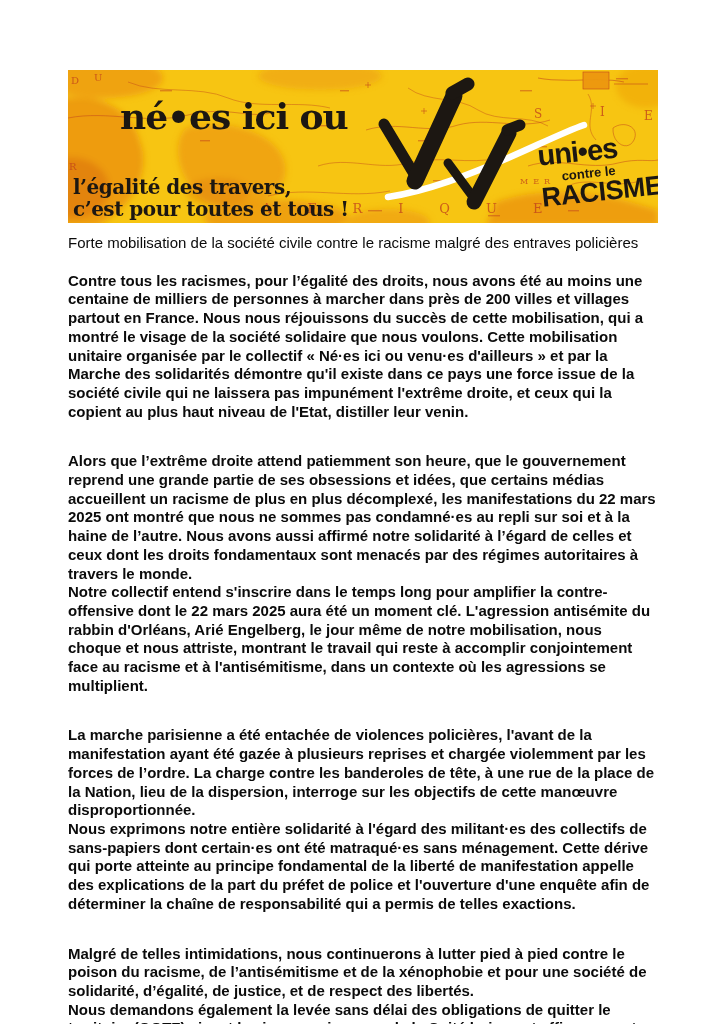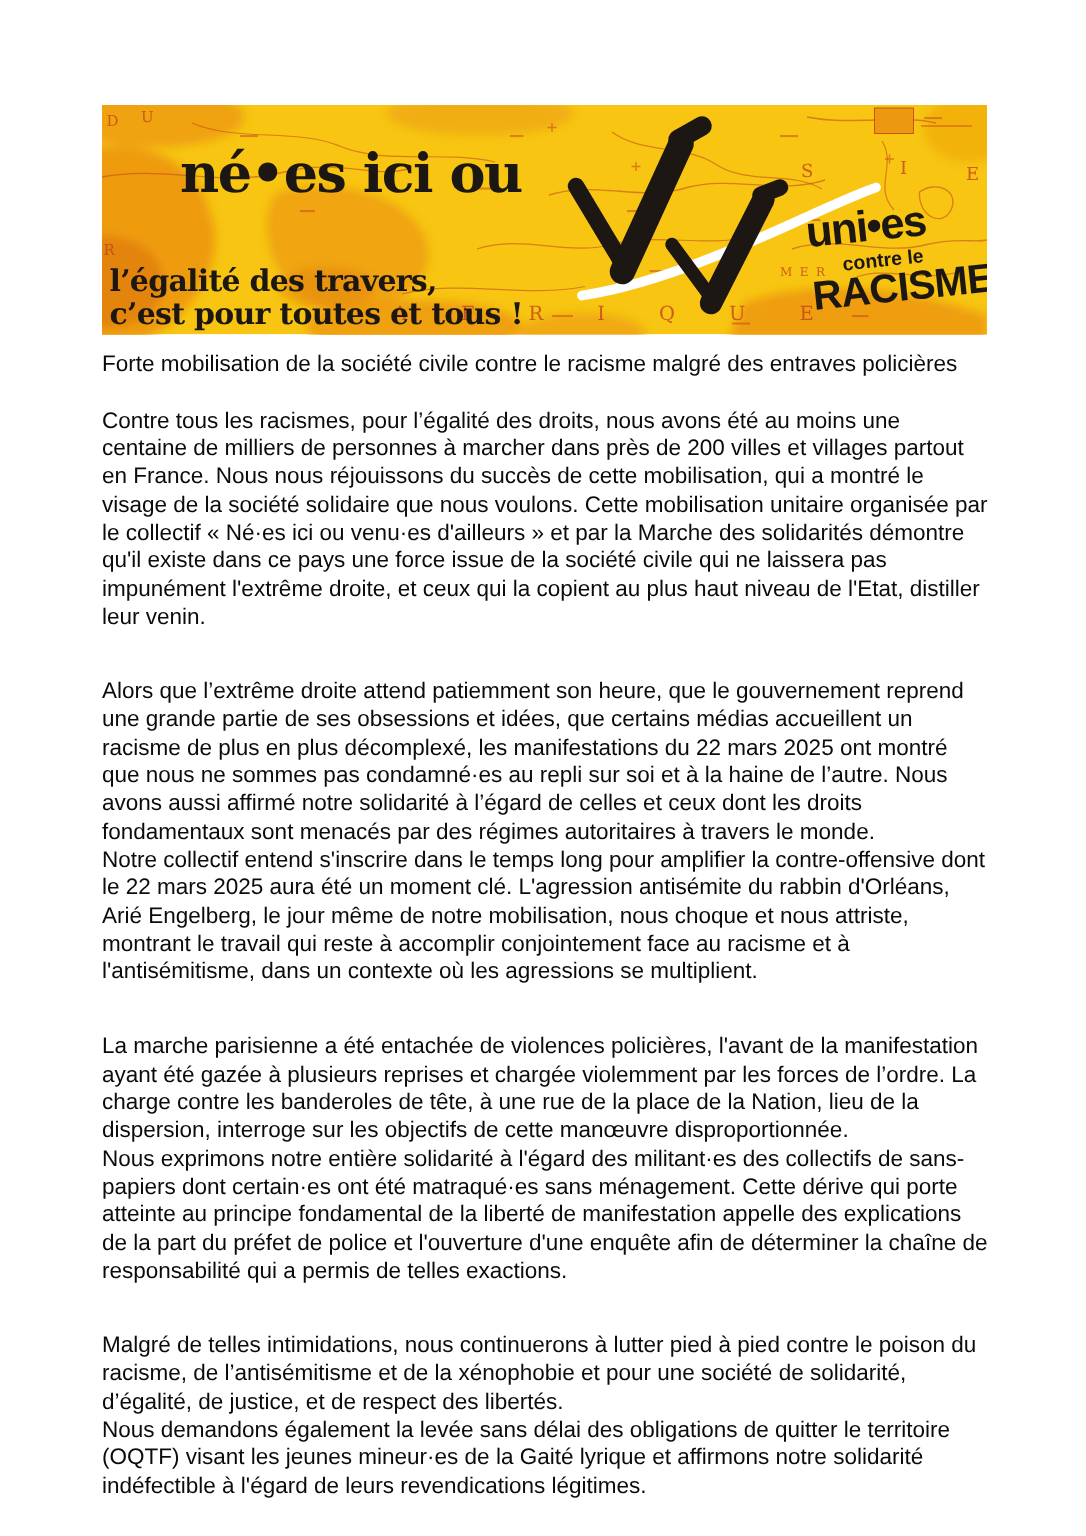--- a/index.html
+++ b/index.html
@@ -28,21 +28,21 @@
         transform:rotate(-6deg);transform-origin:left top;
         font-family:"Liberation Sans",sans-serif;font-weight:900;line-height:1;}
   .logo-l1{font-size:29px;letter-spacing:-1px;}
   .logo-l2{font-size:13px;margin:1px 0 0 22px;letter-spacing:0;}
   .logo-l3{font-size:27px;margin-top:0px;letter-spacing:-0.5px;}
 
   
   .article{position:absolute;left:68px;top:234px;width:591px;
            font-size:15px;line-height:18.7px;}
   .article h1{font-size:15px;line-height:18.7px;font-weight:normal;margin:0 0 19px 0;}
-  p.para{margin:0;}
+  p.para{margin:0;font-weight:bold;}
   p.para.spaced{margin-top:31px;}
 </style>
 </head>
 <body>
 
 <div class="page">
 
   <div class="banner">
     <svg viewBox="0 0 590 153" preserveAspectRatio="none">
       <defs>

